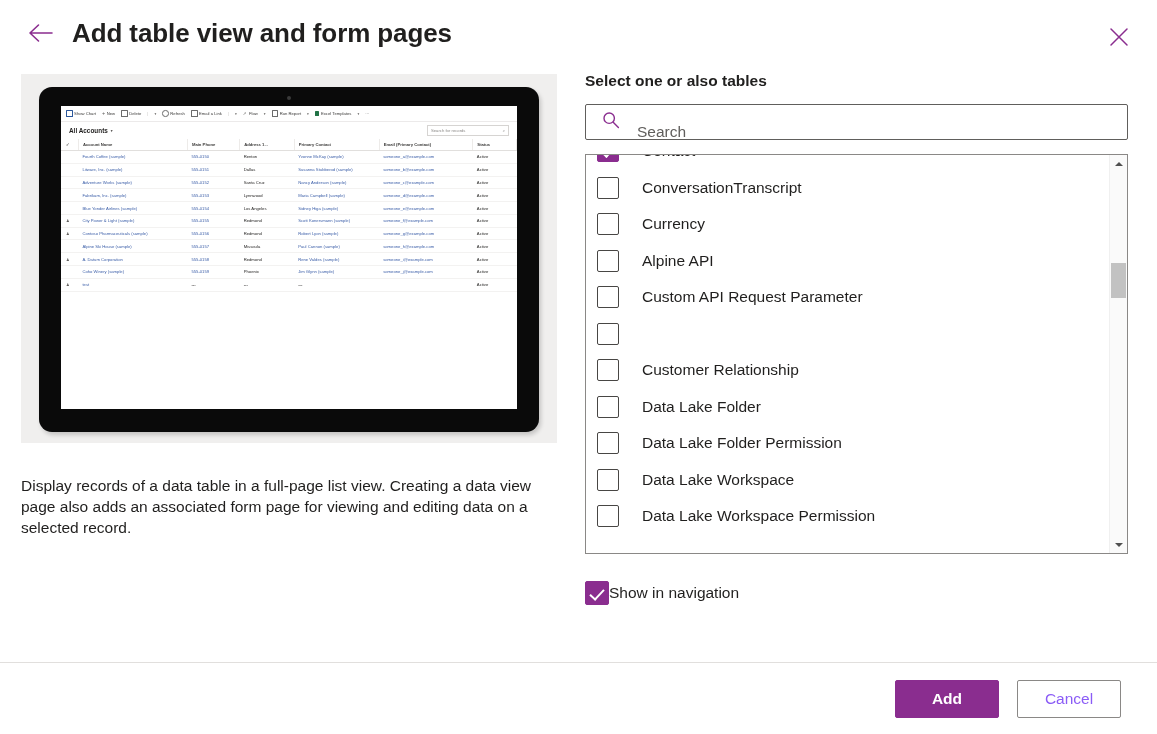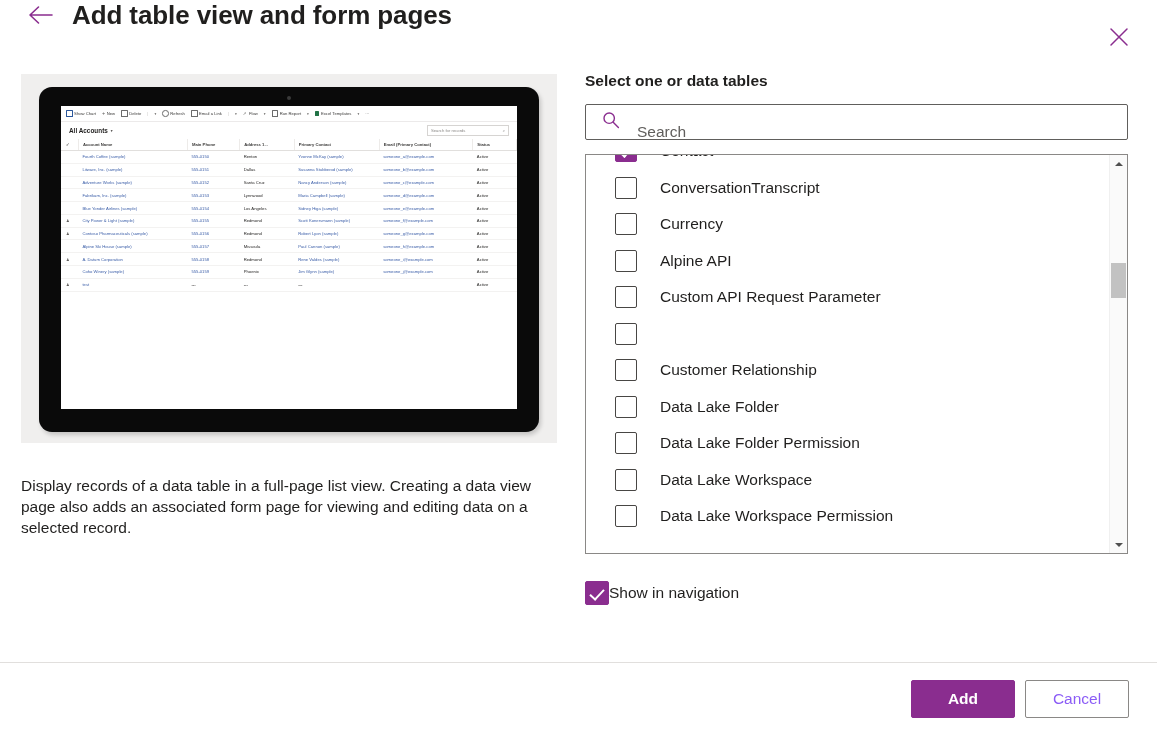--- a/index.html
+++ b/index.html
@@ -16,21 +16,21 @@
     position: relative;
   }
 
   
   .dialog-header {
     position: absolute;
     left: 0; top: 0;
     width: 1157px;
     height: 66px;
     display: flex;
-    align-items: flex-start;
+    align-items: center;
     box-sizing: border-box;
     padding-left: 26px;
   }
   .back-arrow {
     width: 30px;
     height: 30px;
     flex: 0 0 auto;
     display: flex;
     align-items: center;
     justify-content: center;
@@ -239,21 +239,21 @@
     width: 543px;
     height: 400px;
     border: 1px solid #8a8886;
     box-sizing: border-box;
     background: #fff;
     position: relative;
     overflow: hidden;
   }
   .list-inner {
     position: absolute;
-    left: 18px; top: -22px;
+    left: 0; top: -22px;
     width: 520px;
   }
   .list-item {
     height: 36.5px;
     display: flex;
     align-items: center;
     padding-left: 11px;
     cursor: pointer;
   }
   .cbox {
@@ -345,23 +345,23 @@
     background: #e1dfdd;
   }
   .footer {
     position: absolute;
     left: 0; top: 663px;
     width: 1157px;
     height: 71px;
     display: flex;
     align-items: center;
     justify-content: flex-end;
-    padding-right: 28px;
+    padding-right: 36px;
     box-sizing: border-box;
-    gap: 10px;
+    gap: 18px;
   }
   .btn {
     height: 38px;
     min-width: 104px;
     font-size: 15.5px;
     font-family: "Liberation Sans", sans-serif;
     border-radius: 2px;
     cursor: pointer;
     padding: 0 16px;
   }
@@ -583,21 +583,21 @@
           </table>
 
         </div>
       </div>
     </div>
 
     <div class="preview-desc">Display records of a data table in a full-page list view. Creating a data view page also adds an associated form page for viewing and editing data on a selected record.</div>
   </div>
 
   <div class="right-col">
-    <div class="field-label">Select one or data tables</div>
+    <div class="field-label">Select one or also tables</div>
 
     <div class="search-wrap">
       <span>
         <svg width="18" height="18" viewBox="0 0 18 18" fill="none">
           <circle cx="7.2" cy="7.2" r="5.2" stroke="#8a2d8f" stroke-width="1.4"></circle>
           <path d="M11.2 11.2L16.4 16.4" stroke="#8a2d8f" stroke-width="1.4" stroke-linecap="round"></path>
         </svg>
       </span>
       <input class="search-input" type="text" value="" placeholder="Search" style="">
     </div>

